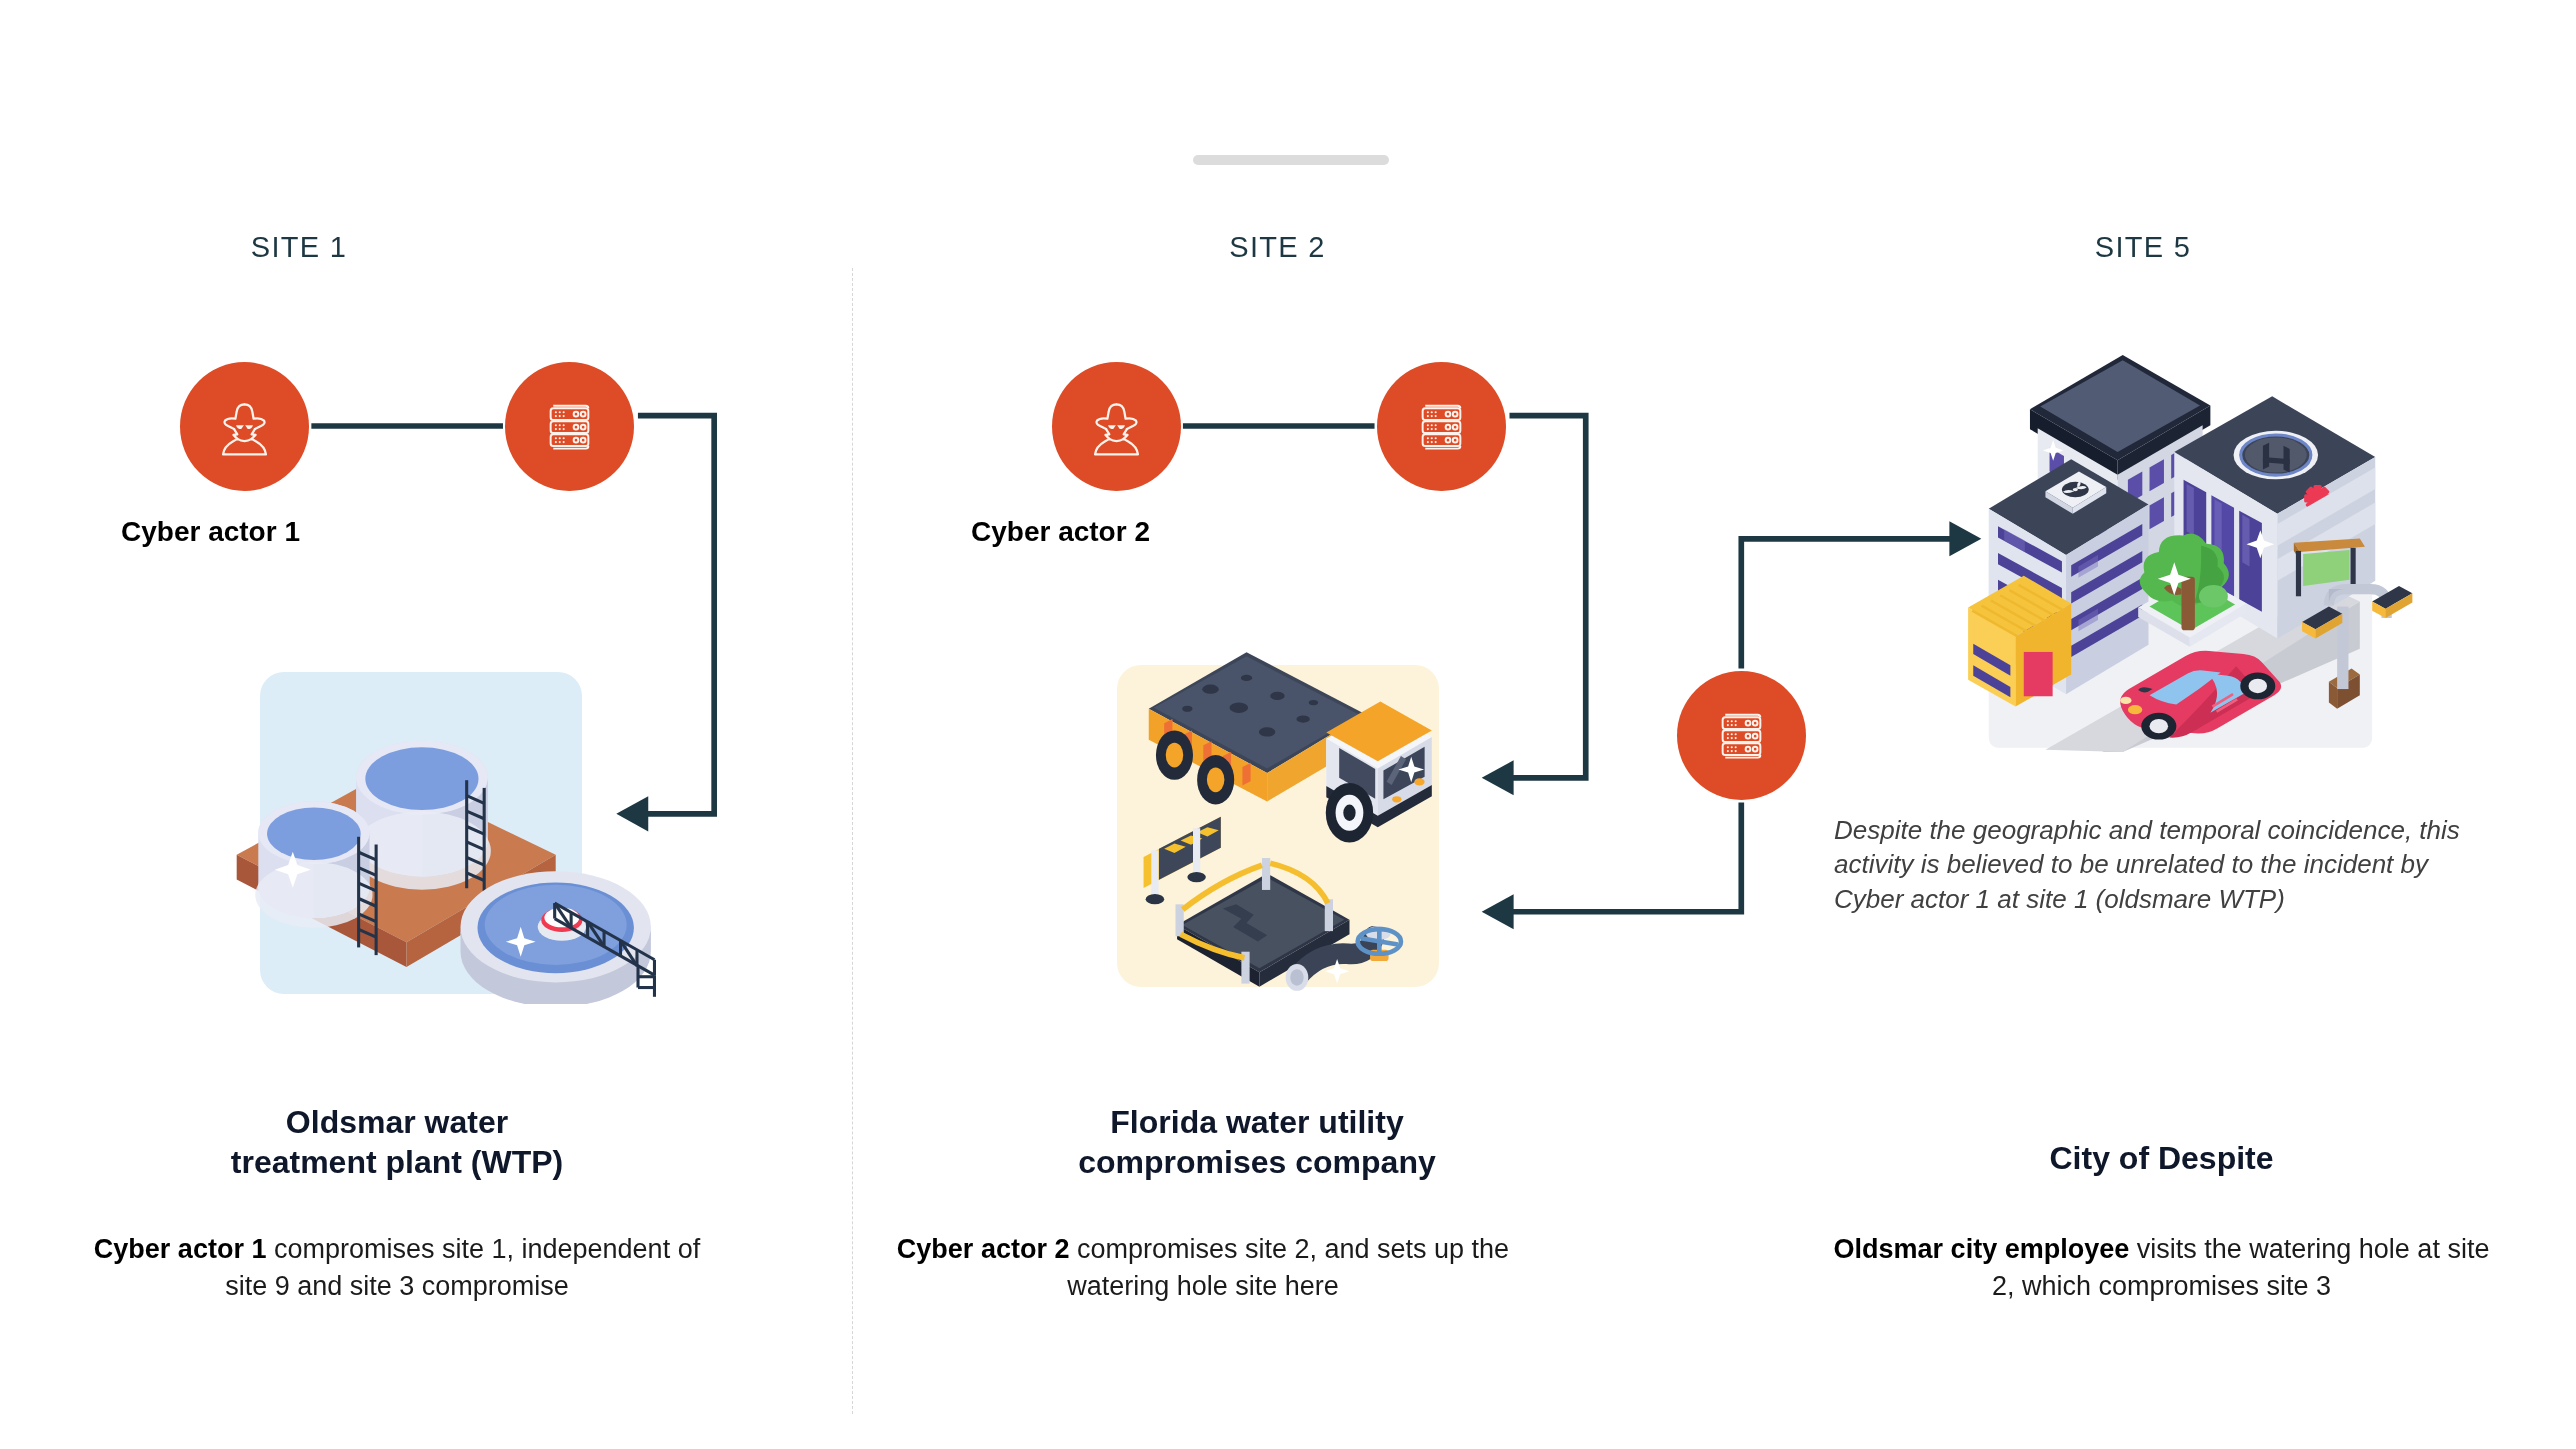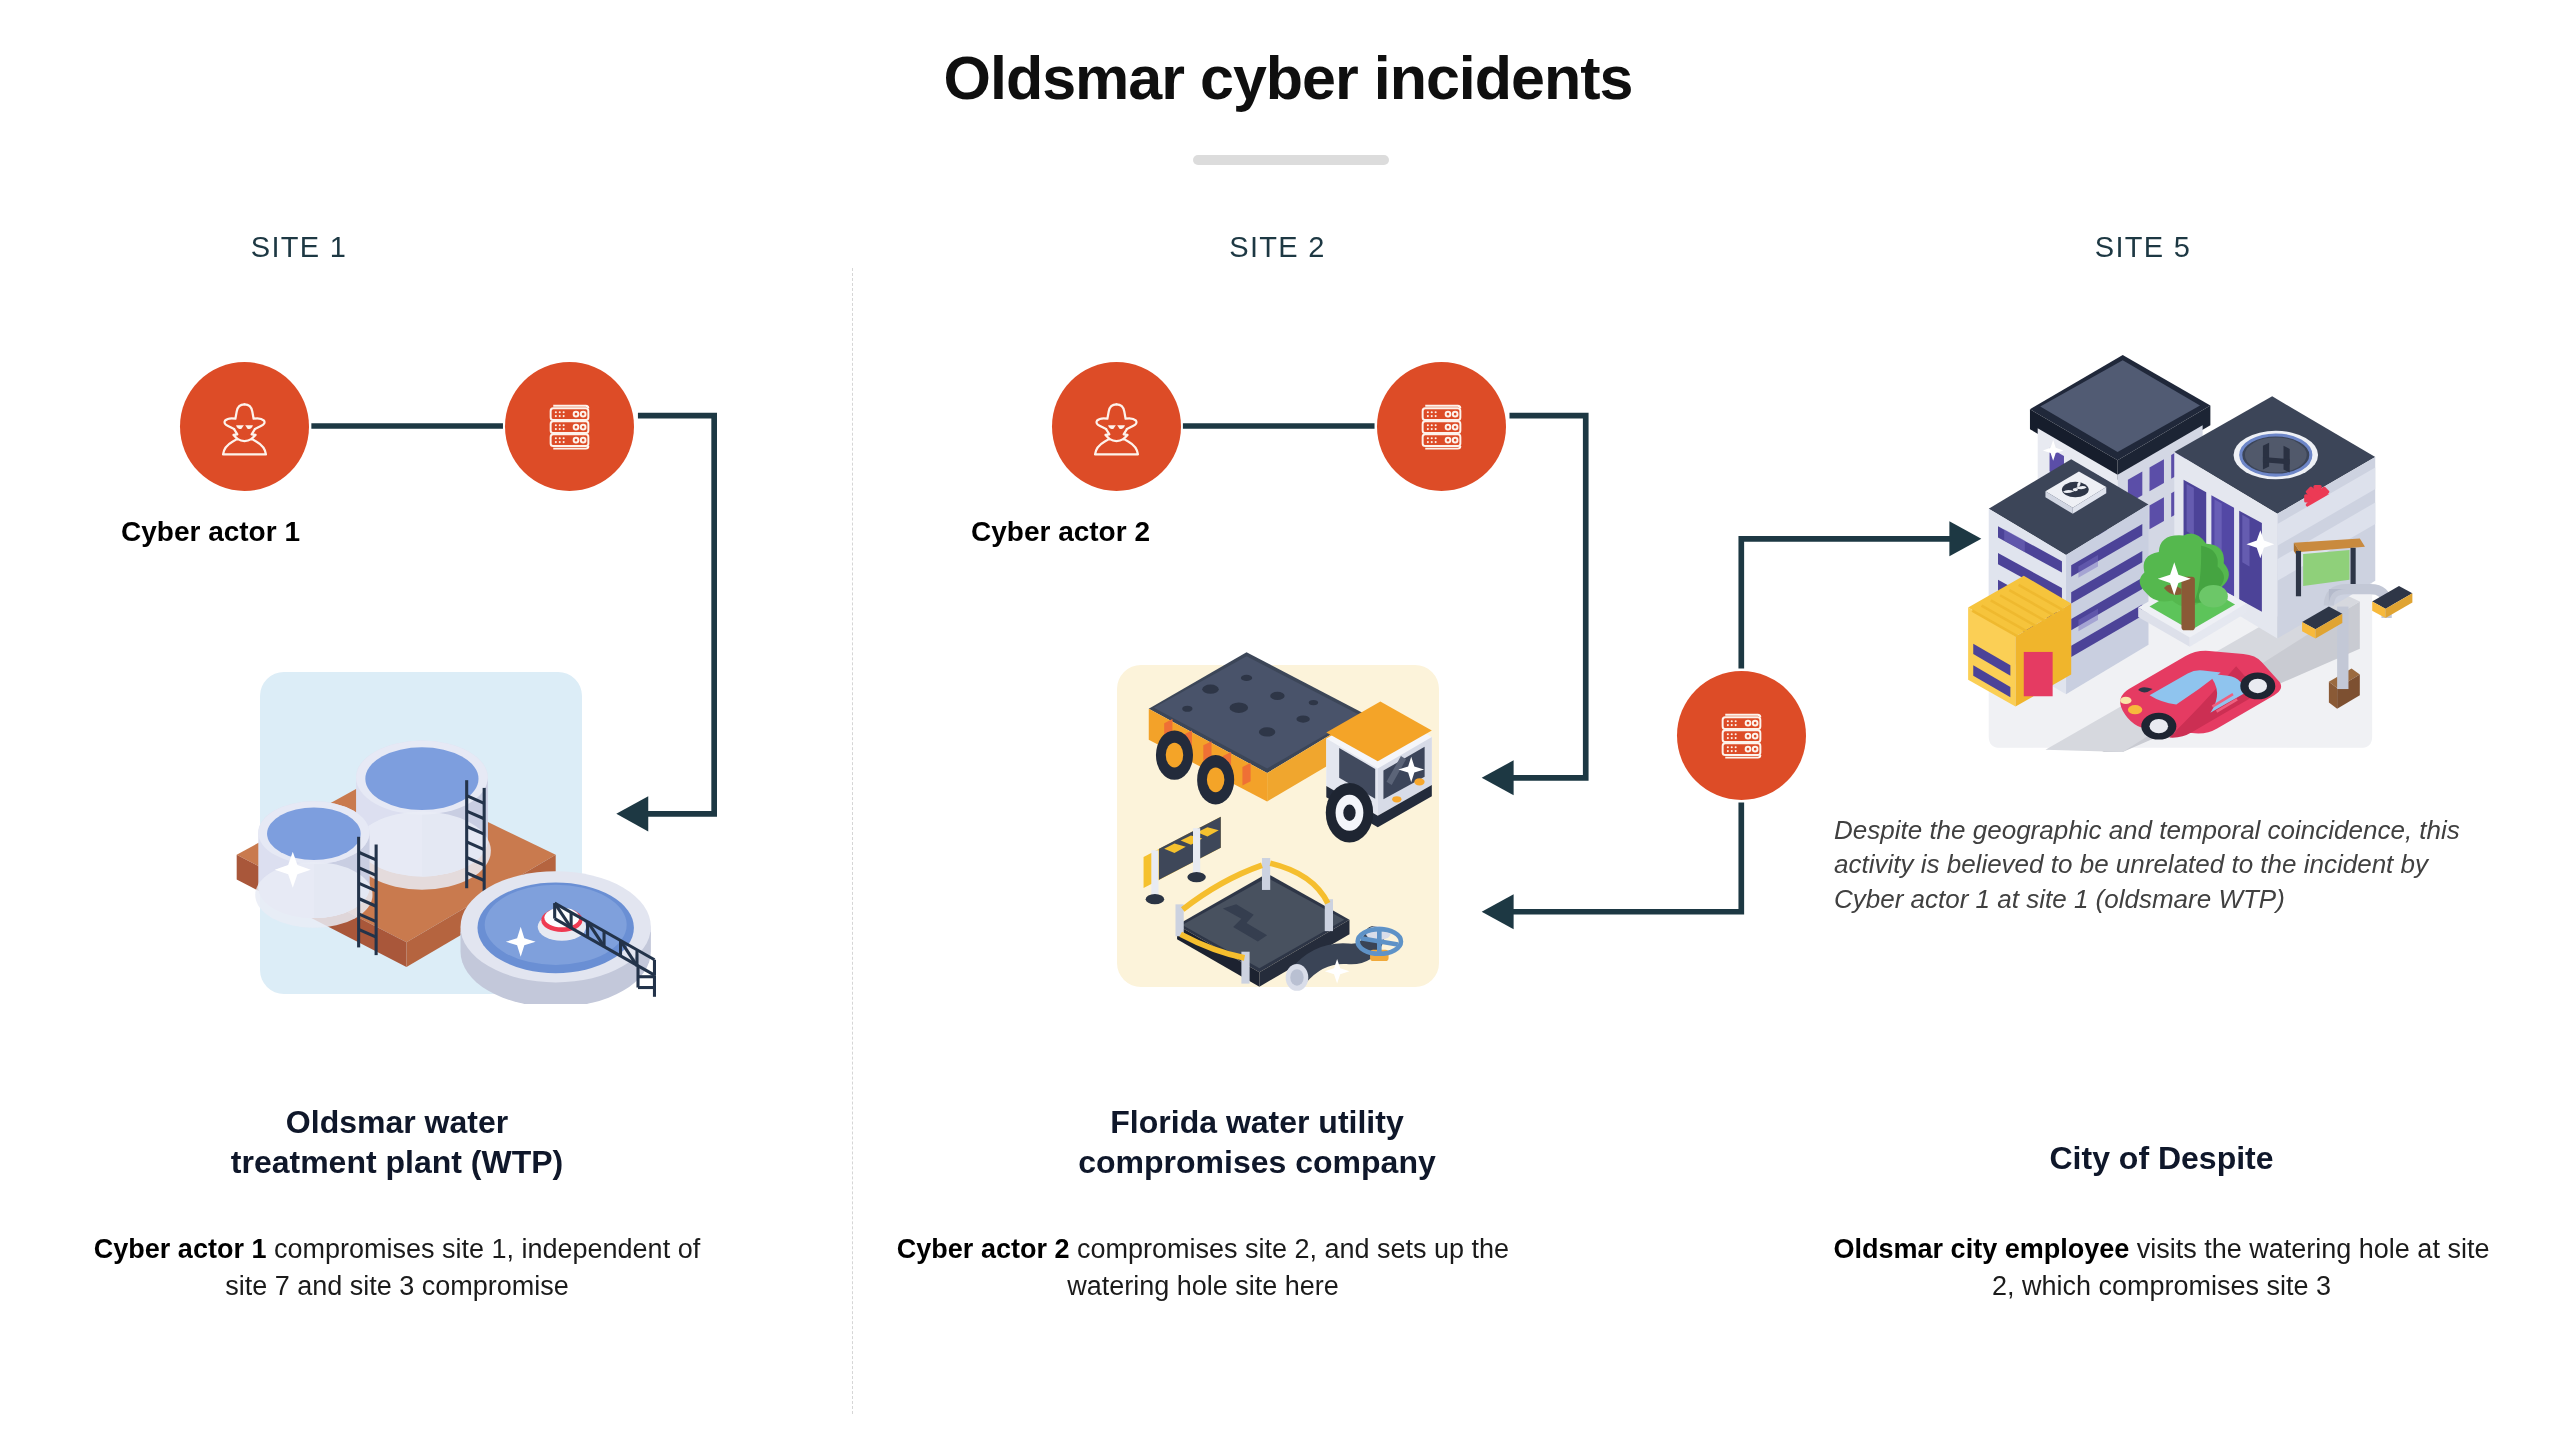--- a/index.html
+++ b/index.html
@@ -96,21 +96,20 @@
   #heading-2 { left: 922px; top: 1103px; width: 670px; }
   #body-2    { left: 868px; top: 1231px; width: 670px; }
   #heading-3 { left: 1819px; top: 1139px; width: 685px; }
   #body-3    { left: 1819px; top: 1231px; width: 685px; }
 </style>
 </head>
 <body>
 
 <div id="stage">
 
-  <div class="page-title">Oldsmar cyber incidents</div>
   <div class="title-rule"></div>
 
   <div class="col-divider"></div>
 
   <div class="site-label" id="site-label-1">SITE 1</div>
   <div class="site-label" id="site-label-2">SITE 2</div>
   <div class="site-label" id="site-label-3">SITE 5</div>
 
   <svg class="conn-svg" viewBox="0 0 5000 2813">
     <g fill="none" stroke="#1d3843" stroke-width="11" stroke-linecap="butt" stroke-linejoin="miter">
@@ -623,21 +622,21 @@
     </svg>
   </div>
 
   <div class="note">Despite the geographic and temporal coincidence, this activity is believed to be unrelated to the incident by Cyber actor 1 at site 1 (oldsmare WTP)</div>
 
   <div class="col-heading" id="heading-1">
     <span>Oldsmar water</span><br>
     <span>treatment plant (WTP)</span>
   </div>
   <div class="col-body" id="body-1">
-    <b>Cyber actor 1</b><span> compromises site 1, independent of site 7 and site 3 compromise</span>
+    <b>Cyber actor 1</b><span> compromises site 1, independent of site 9 and site 3 compromise</span>
   </div>
 
   <div class="col-heading" id="heading-2">
     <span>Florida water utility</span><br>
     <span>compromises company</span>
   </div>
   <div class="col-body" id="body-2">
     <b>Cyber actor 2</b><span> compromises site 2, and sets up the watering hole site here</span>
   </div>
 

